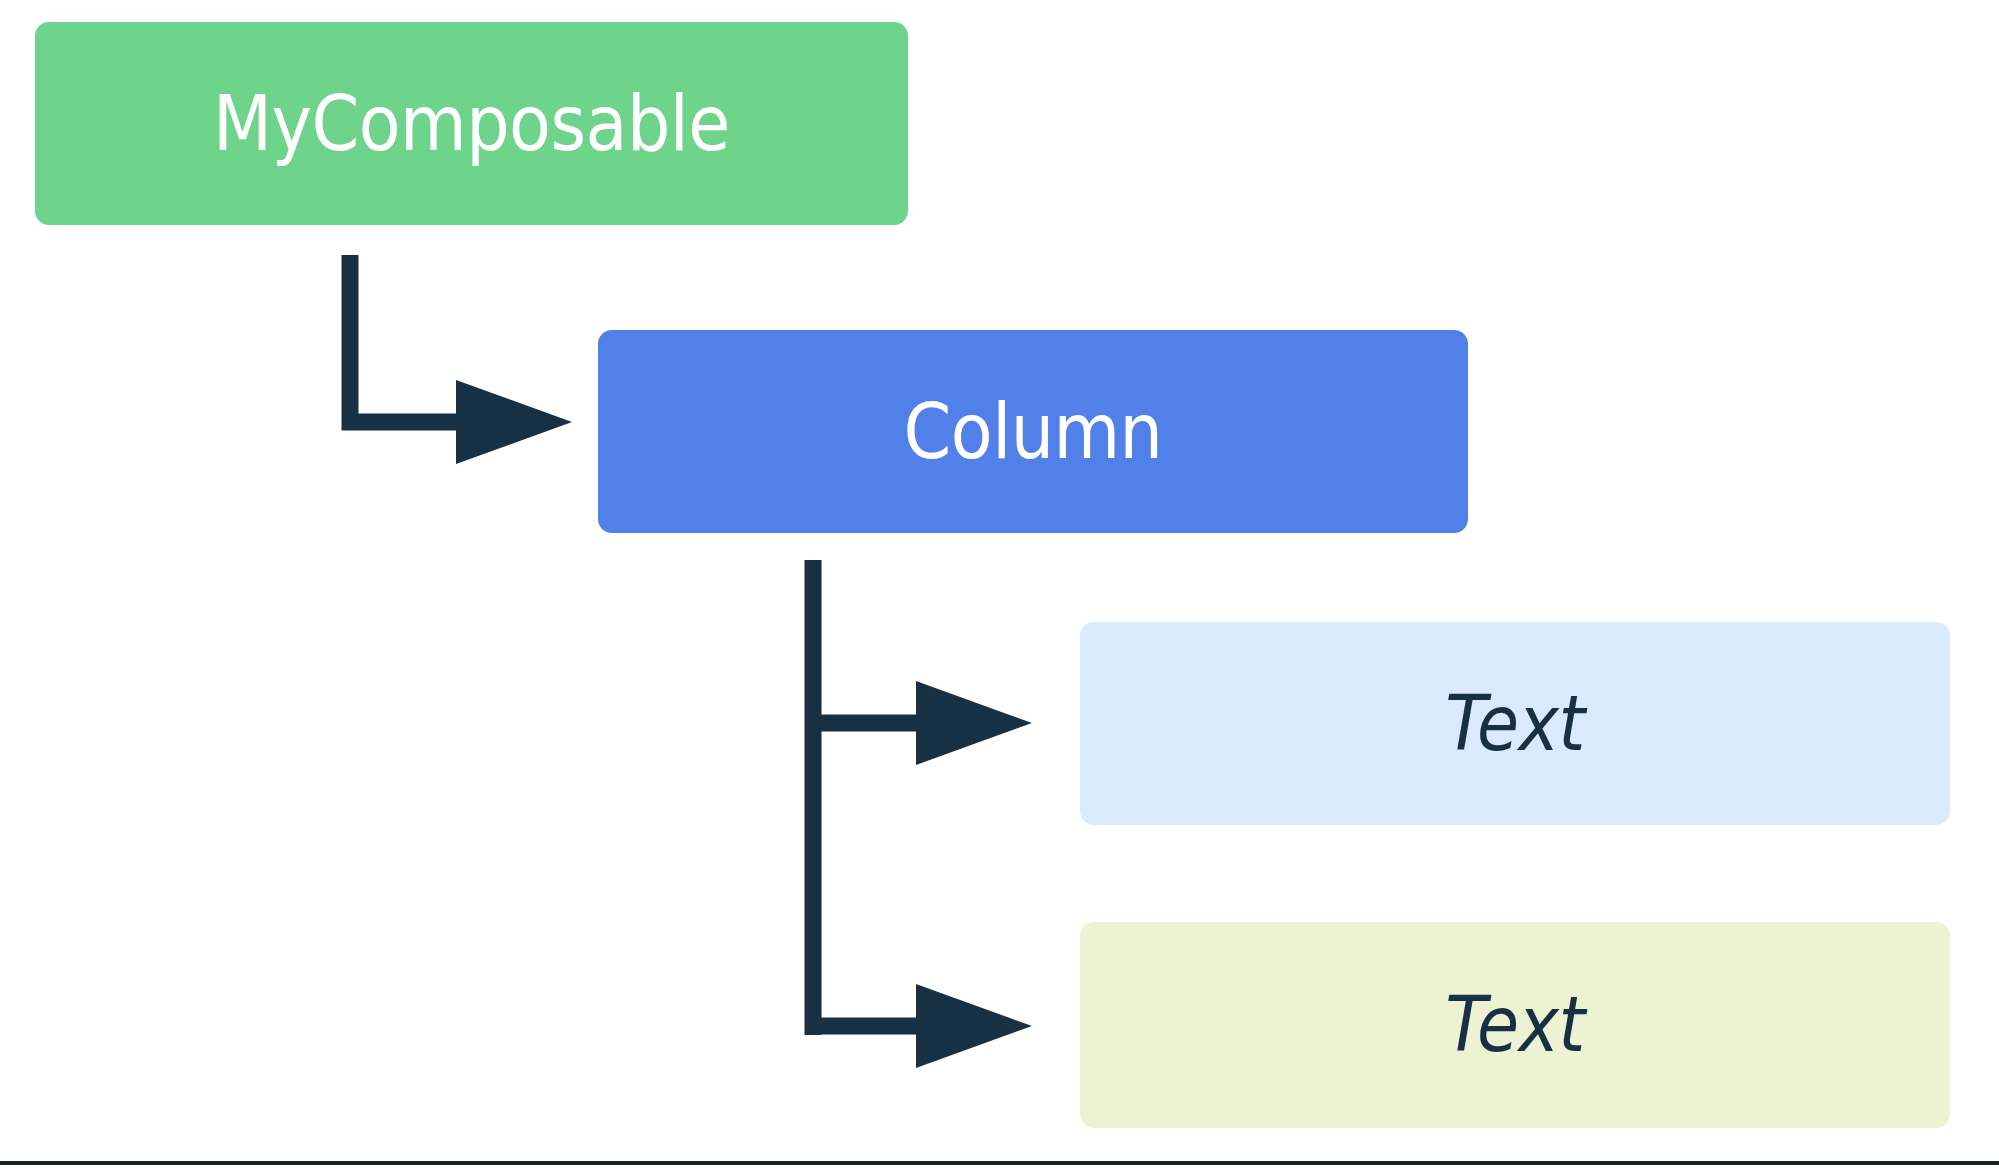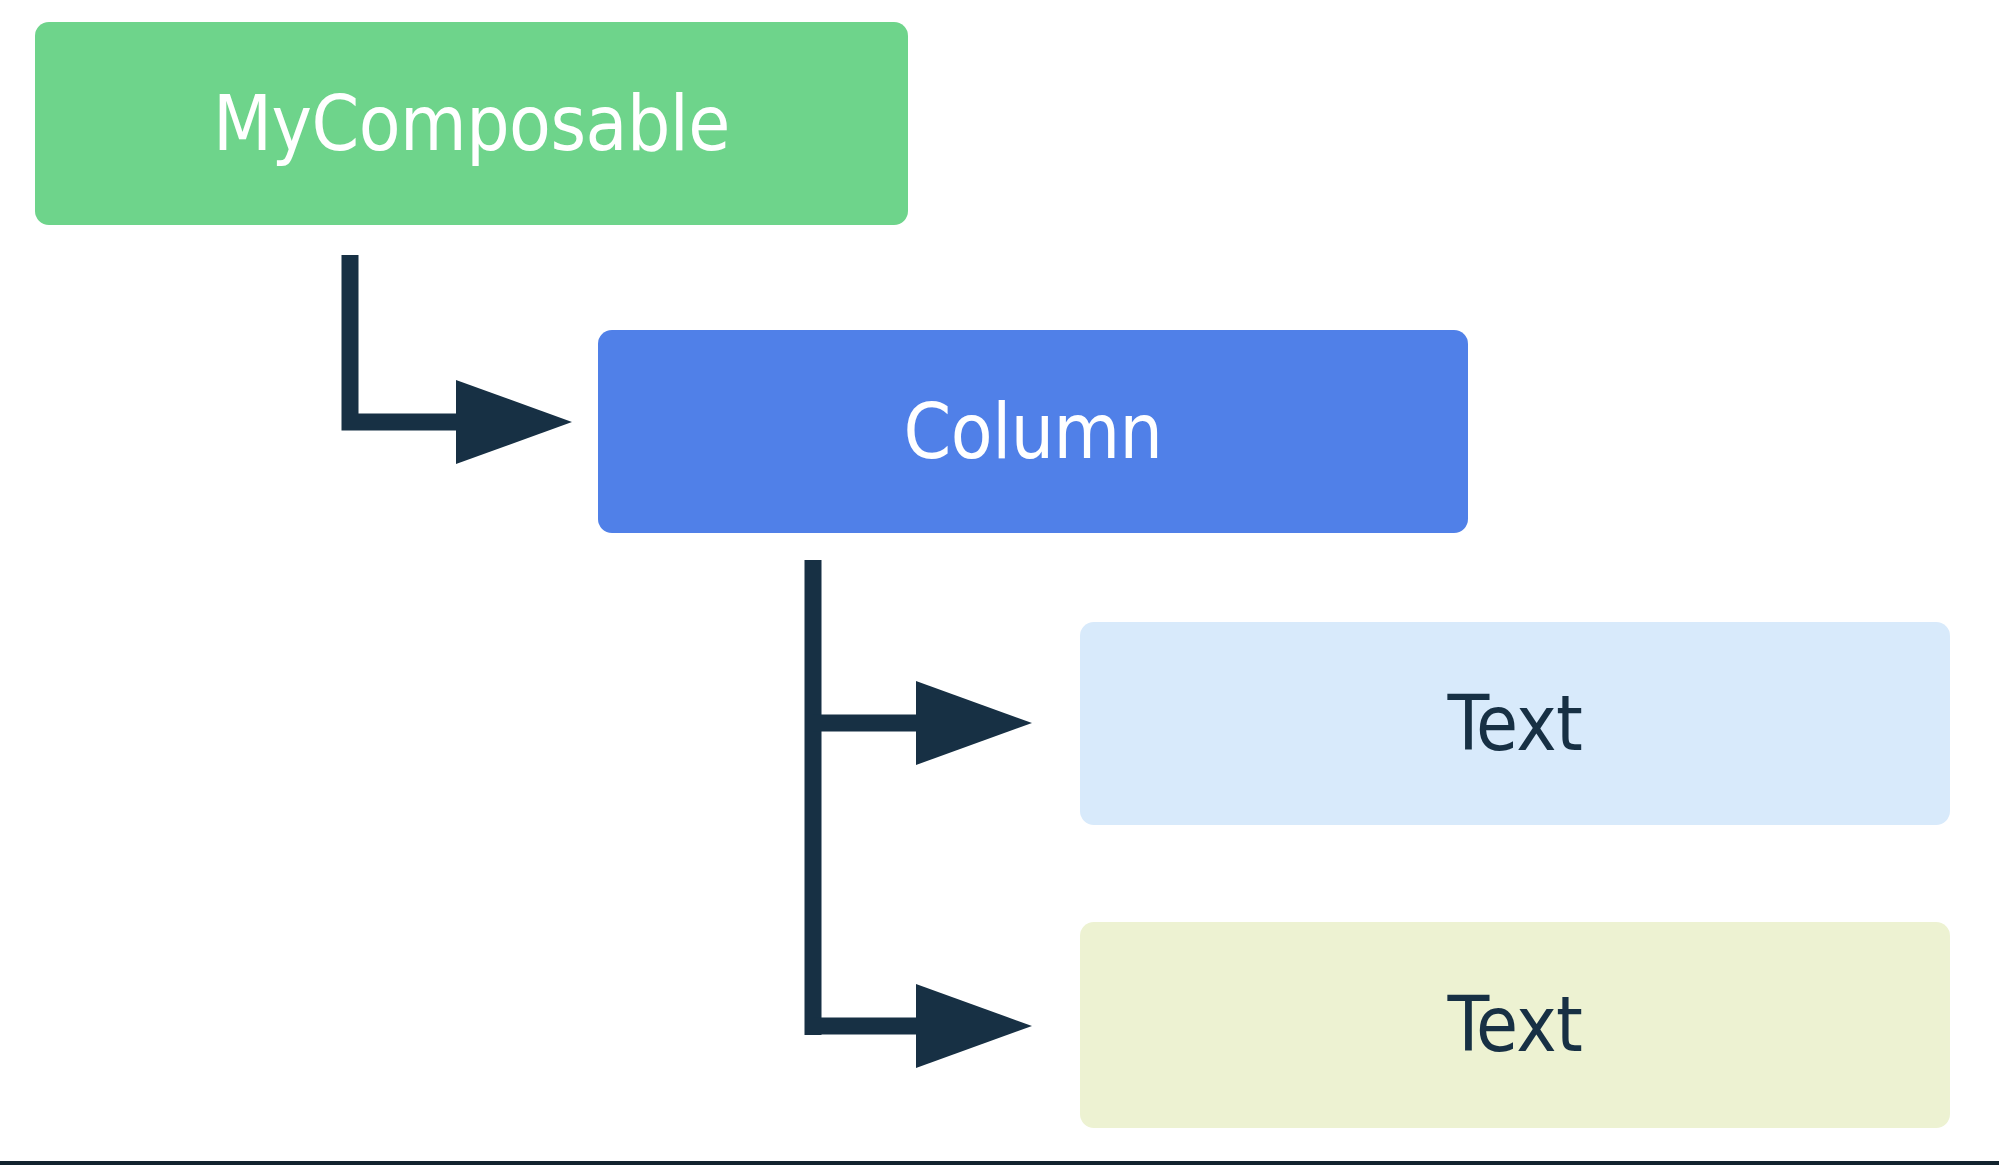--- a/index.html
+++ b/index.html
@@ -64,20 +64,21 @@
     width: 870px;
     height: 206px;
   }
   #node-mycomposable .node-label,
   #node-column .node-label {
     font-size: 76px;
   }
   #node-text-1 .node-label,
   #node-text-2 .node-label {
     font-size: 76px;
+    font-style: italic;
   }
   #connector-layer {
     position: absolute;
     left: 0;
     top: 0;
     width: 1999px;
     height: 1170px;
     pointer-events: none;
   }
   #baseline-rule {

